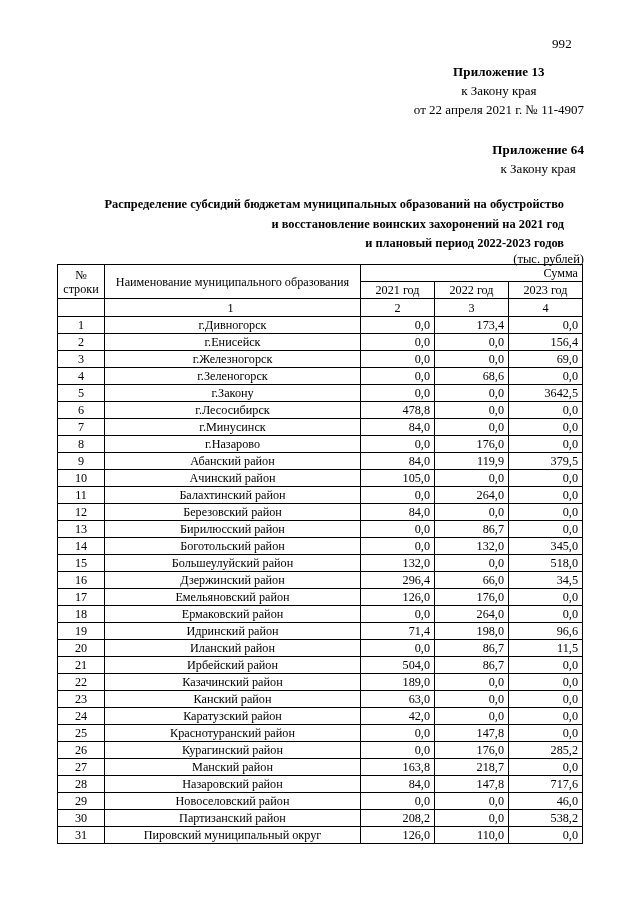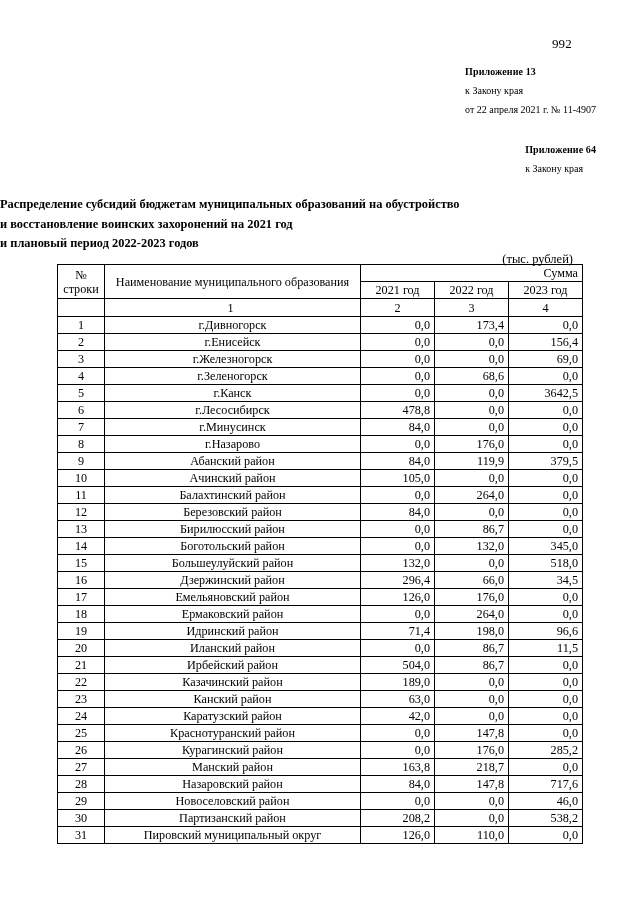--- a/index.html
+++ b/index.html
@@ -25,51 +25,51 @@
   
   .page-number {
     position: absolute;
     top: 36px;
     right: 64px;
     font-size: 13px;
     letter-spacing: 0.2px;
   }
   .appendix-block {
     position: absolute;
-    right: 40px;
-    text-align: left;
-    font-size: 10px;
+    right: 52px;
+    text-align: center;
+    font-size: 13px;
     line-height: 19px;
   }
   .appendix-block.first { top: 62px; }
   .appendix-block.second { top: 140px; }
   .appendix-title {
     font-weight: bold;
     letter-spacing: 0.1px;
   }
   .appendix-line { white-space: nowrap; }
 
   
   .doc-title {
     position: absolute;
     top: 195px;
     left: 0;
     width: 564px;
-    text-align: left;
+    text-align: right;
     font-weight: bold;
     font-size: 12.4px;
     line-height: 19.5px;
   }
   .doc-title div { white-space: nowrap; }
 
   
   .units-note {
     position: absolute;
     top: 252px;
-    right: 63px;
+    right: 52px;
     font-size: 12.5px;
   }
 
   
   .table-wrap {
     position: absolute;
     top: 264px;
     left: 57px;
     width: 526px;
   }
@@ -203,21 +203,21 @@
           </tr>
           <tr>
             <td class="c-num">4</td>
             <td class="c-name">г.Зеленогорск</td>
             <td class="c-val">0,0</td>
             <td class="c-val">68,6</td>
             <td class="c-val">0,0</td>
           </tr>
           <tr>
             <td class="c-num">5</td>
-            <td class="c-name">г.Канск</td>
+            <td class="c-name">г.Закону</td>
             <td class="c-val">0,0</td>
             <td class="c-val">0,0</td>
             <td class="c-val">3642,5</td>
           </tr>
           <tr>
             <td class="c-num">6</td>
             <td class="c-name">г.Лесосибирск</td>
             <td class="c-val">478,8</td>
             <td class="c-val">0,0</td>
             <td class="c-val">0,0</td>

